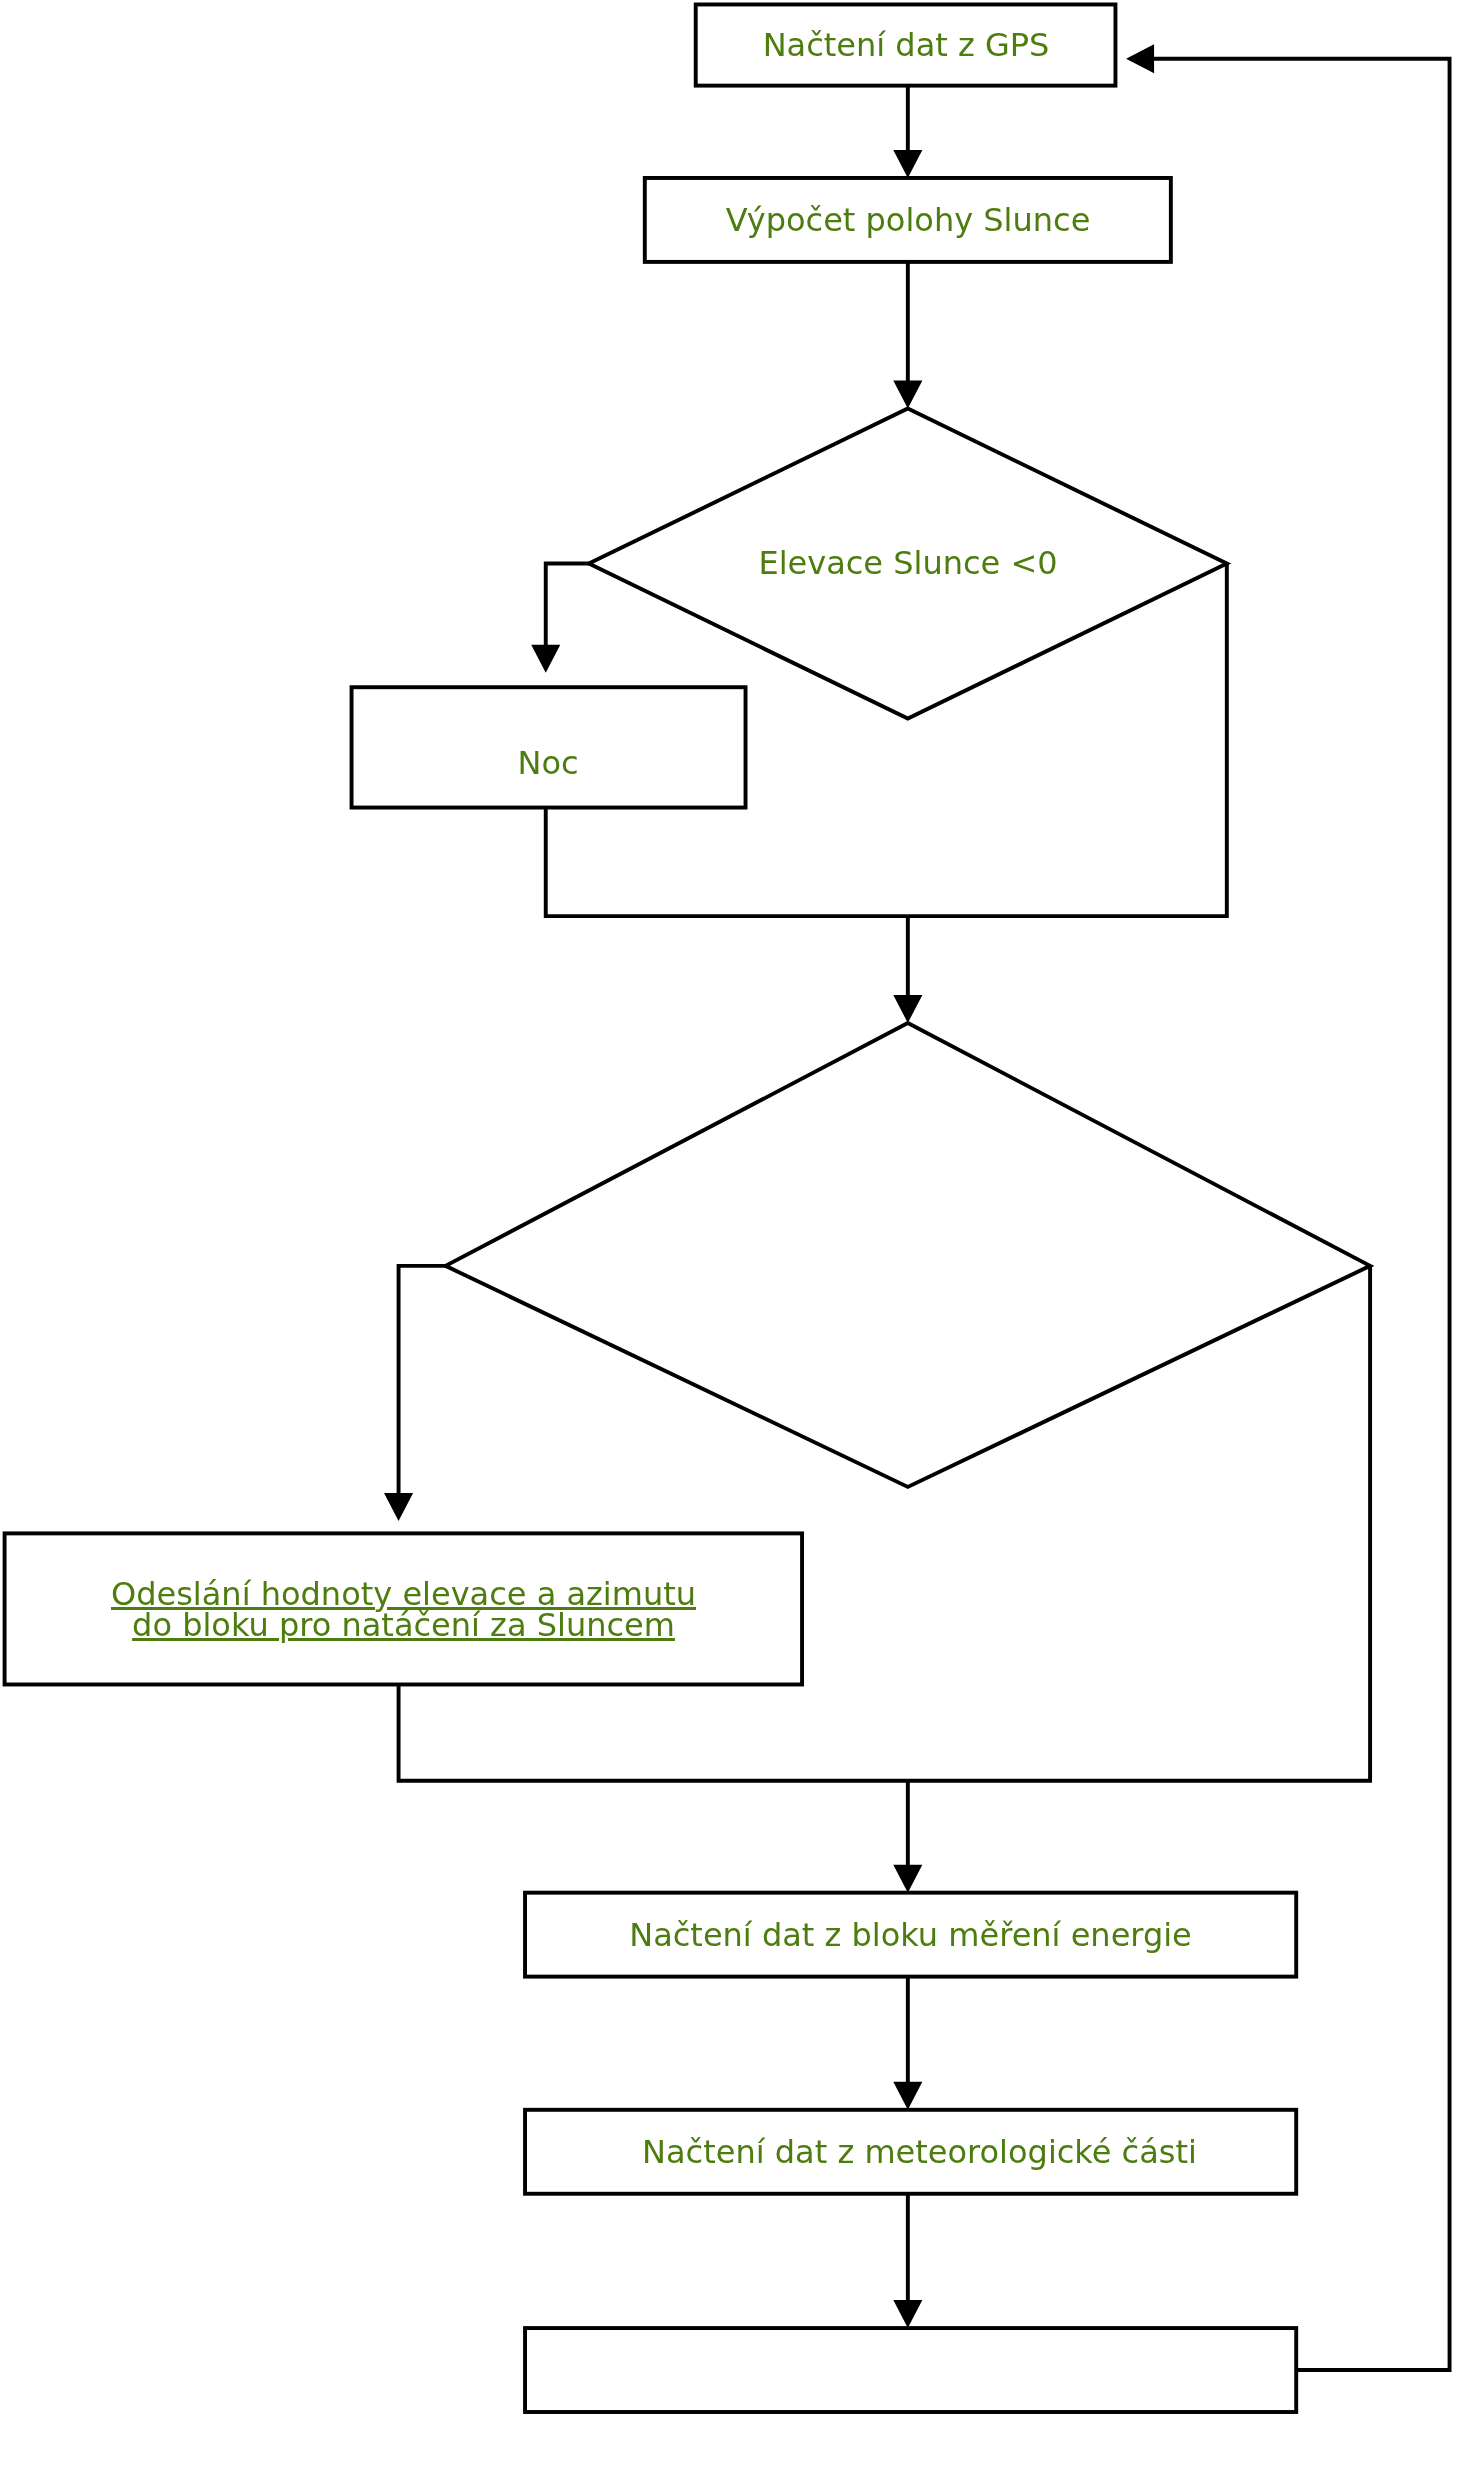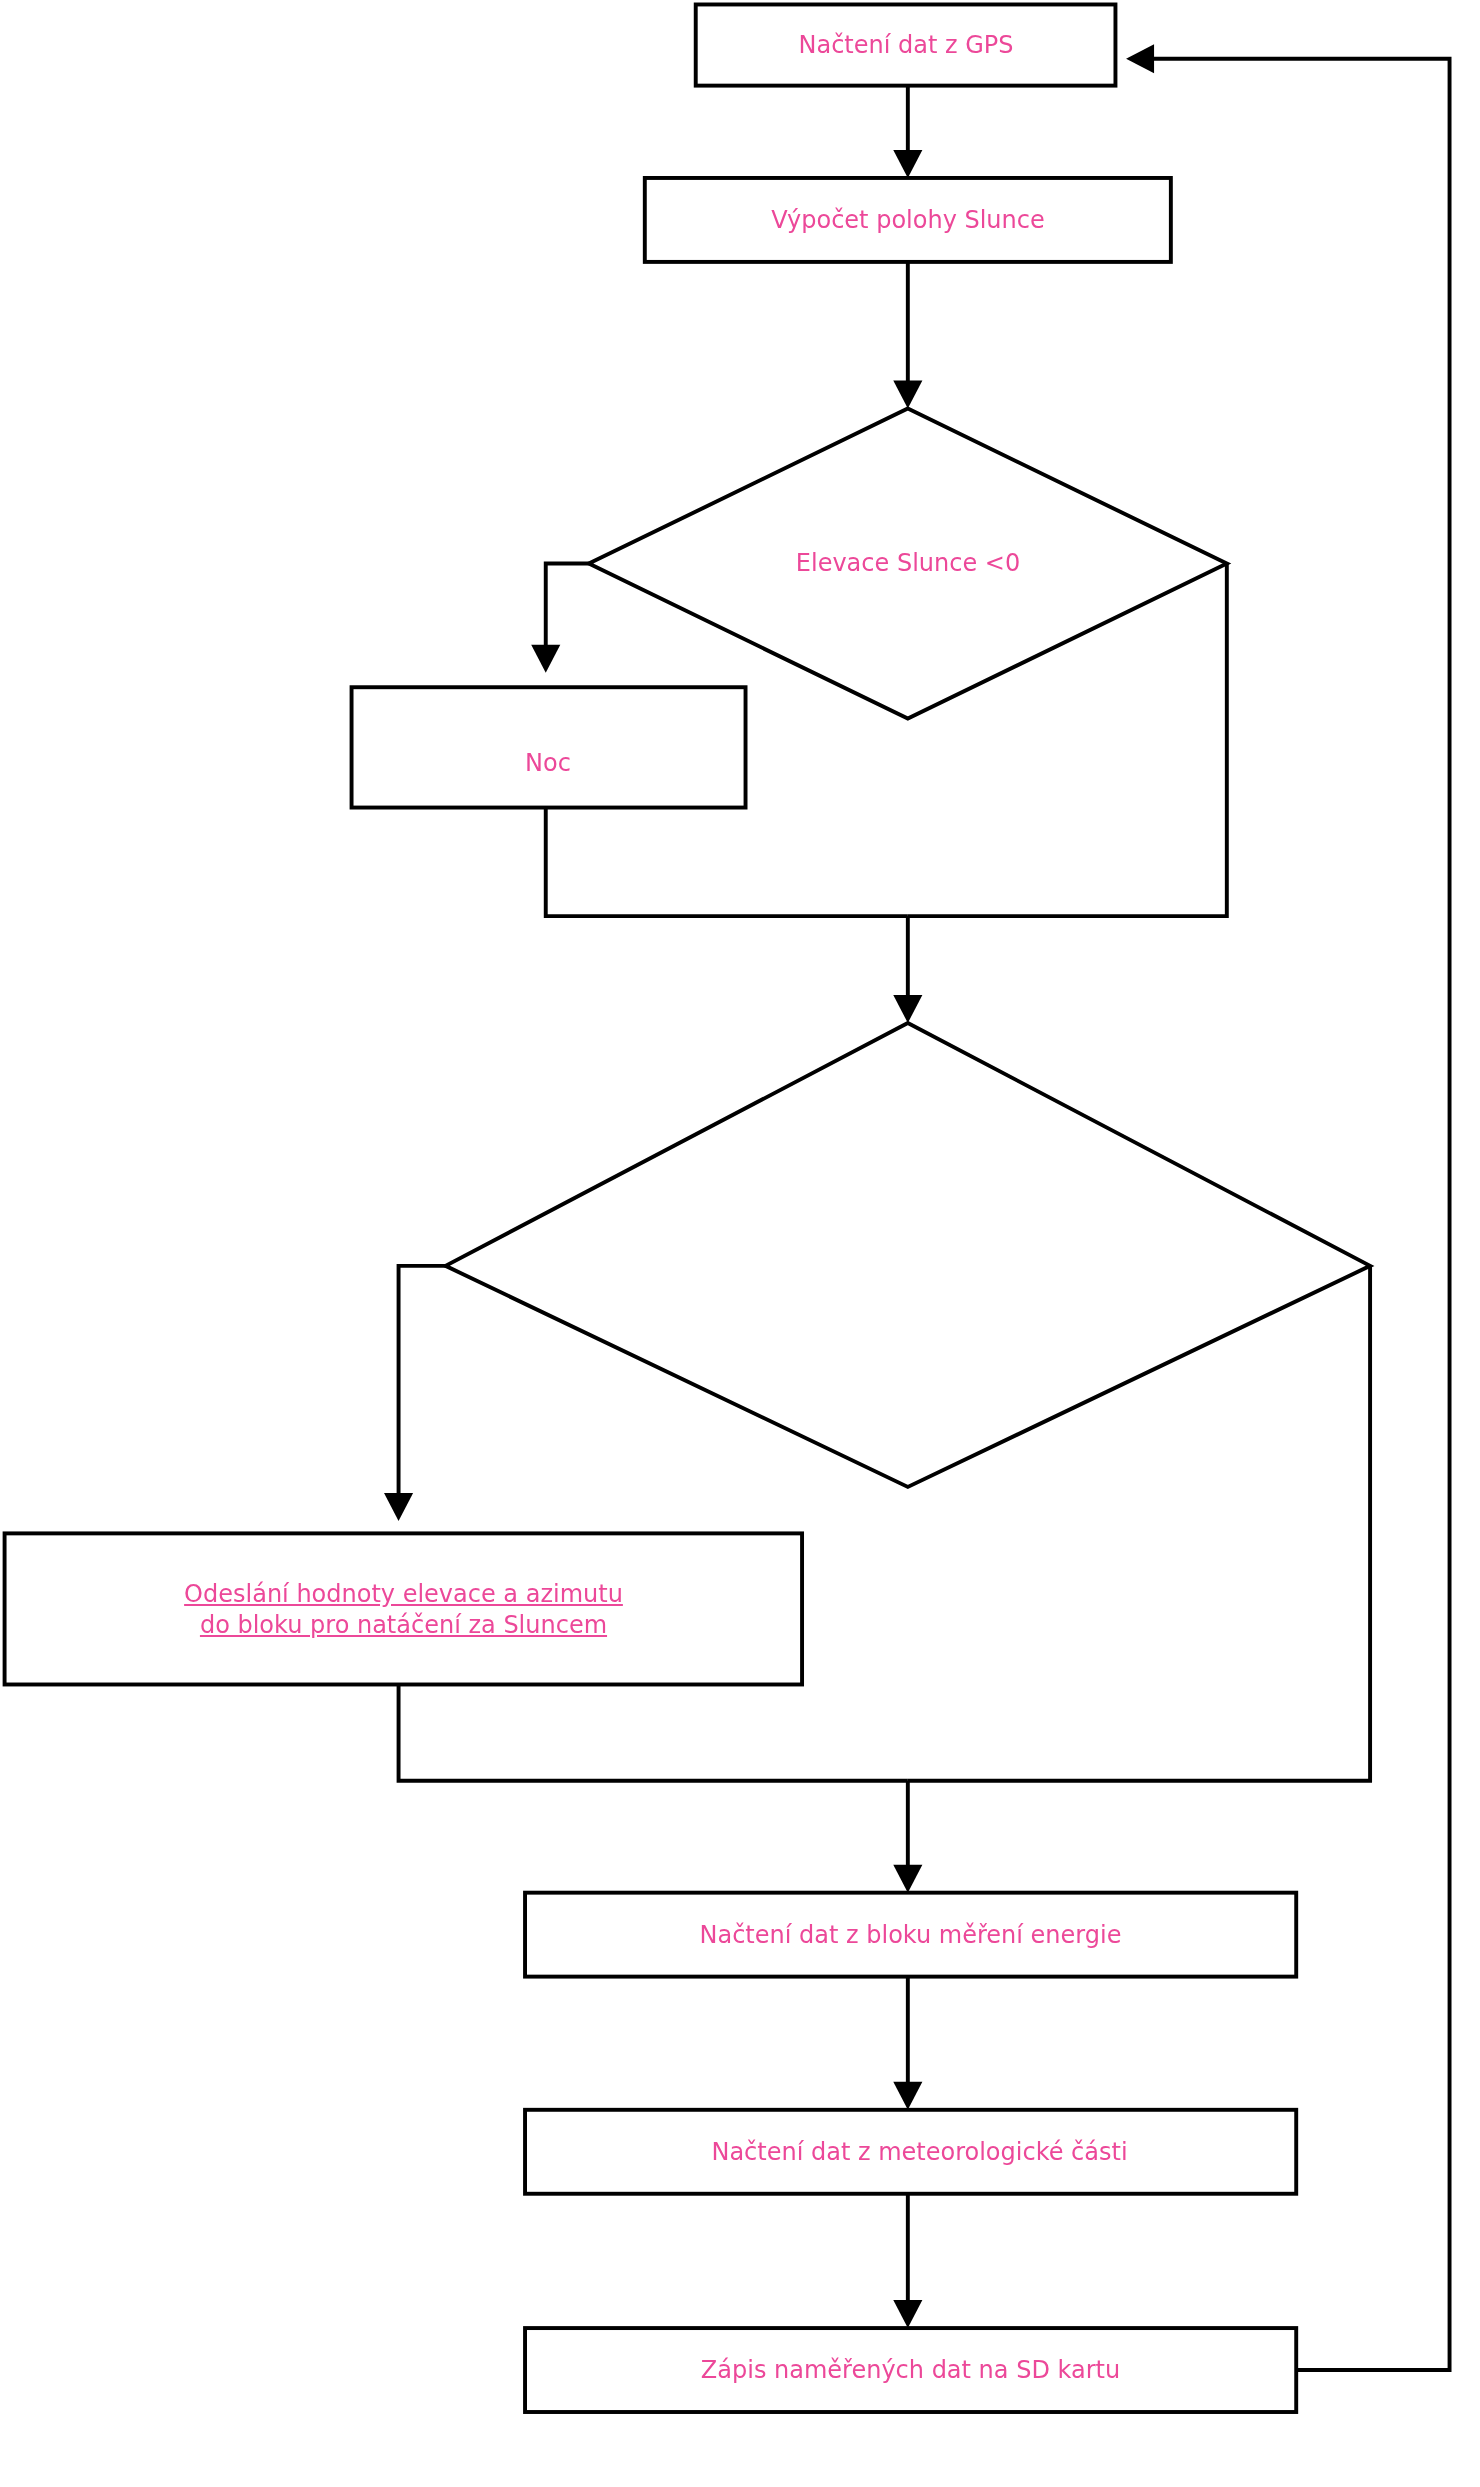--- a/index.html
+++ b/index.html
@@ -39,23 +39,23 @@
     stroke: #000000;
     stroke-width: 7;
   }
   .arrowhead {
     fill: #000000;
     stroke: none;
   }
   .node-label {
     position: absolute;
     text-align: center;
-    color: #ec4899;
+    color: #4d7c0f;
     font-family: "DejaVu Sans", sans-serif;
-    font-size: 24px;
+    font-size: 32px;
     line-height: 31px;
     white-space: pre-line;
     display: flex;
     align-items: center;
     justify-content: center;
     pointer-events: none;
   }
 </style>
 </head>
 <body>
@@ -128,16 +128,15 @@
   <div class="node-label" style="left:351px; top:687px; width:394px; height:120px;margin-top:16px;">Noc</div>
 
 
   <div class="node-label" style="left:4.5px; top:1534px; width:798px; height:151px;text-decoration:underline;">Odeslání hodnoty elevace a azimutu
 do bloku pro natáčení za Sluncem</div>
 
   <div class="node-label" style="left:525px; top:1893px; width:771px; height:84px;">Načtení dat z bloku měření energie</div>
 
   <div class="node-label" style="left:534px; top:2110px; width:771px; height:84px;">Načtení dat z meteorologické části</div>
 
-  <div class="node-label" style="left:525px; top:2328px; width:771px; height:84px;">Zápis naměřených dat na SD kartu</div>
 
 </div>
 
 
 </body></html>

